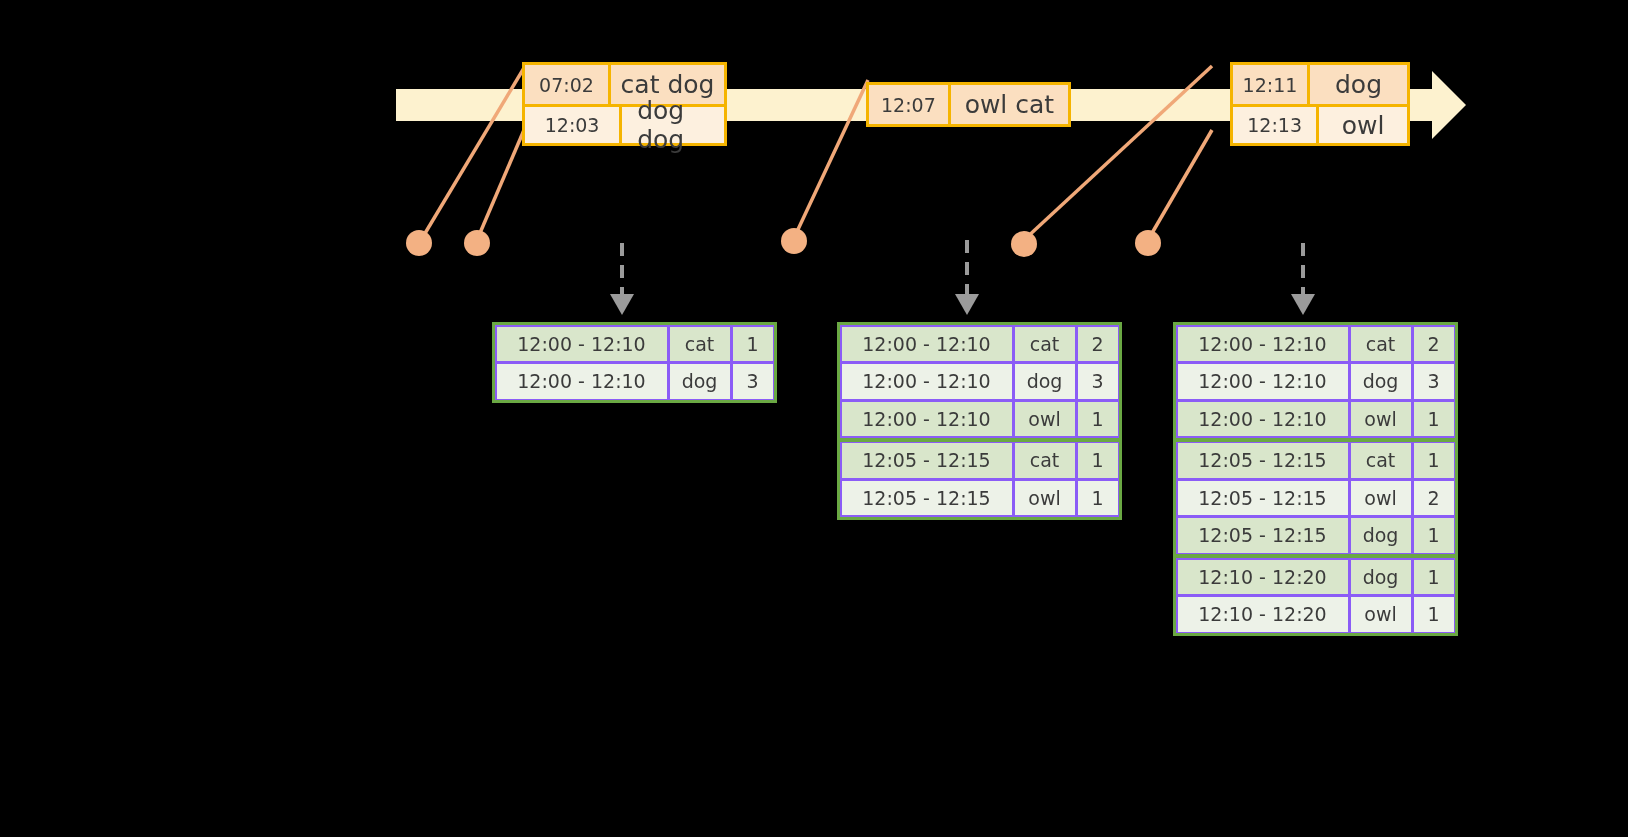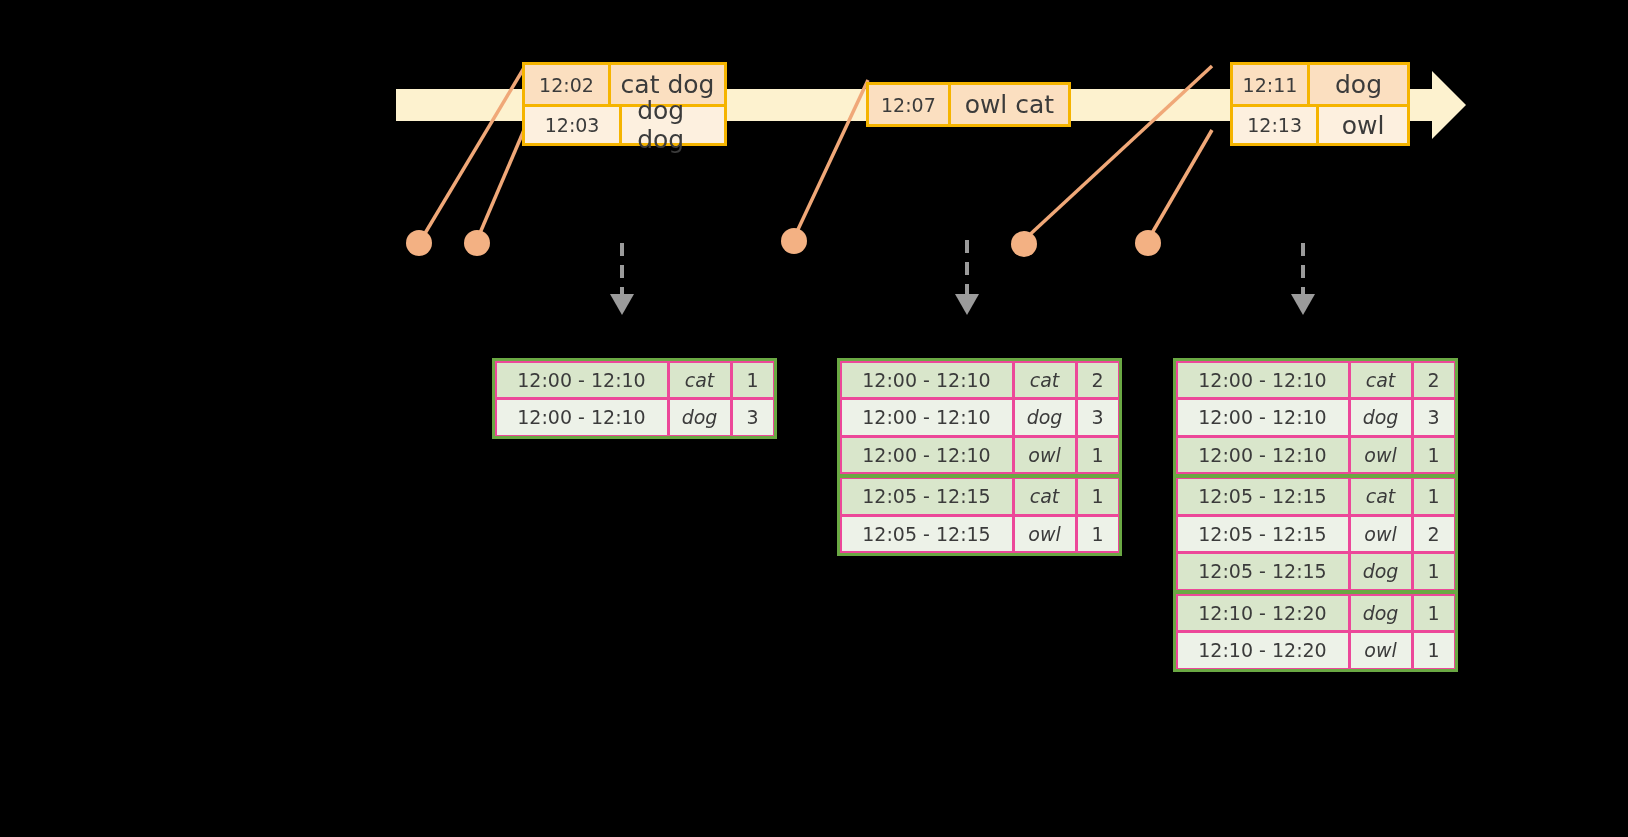--- a/index.html
+++ b/index.html
@@ -65,43 +65,42 @@
     font-size: 25px;
     color: #3b3b3b;
     background: #fdf0df;
   }
 
   
   .res-table {
     position: absolute;
     border: 3px solid #6aa843;
     box-sizing: border-box;
-    background: #ec4899;
-    margin-top: 36px;
+    background: #8b5cf6;
   }
   .res-row {
     display: flex;
     height: 37.5px;
     box-sizing: border-box;
   }
   .res-cell {
     box-sizing: border-box;
     display: flex;
     align-items: center;
     justify-content: center;
     font-size: 19px;
     color: #3b3b3b;
     background: #edf2e8;
     margin: 1.5px;
   }
   .res-row.alt .res-cell {
     background: #d9e6cb;
   }
   .res-cell.c-window { width: 170px; }
-  .res-cell.c-word   { width: 60px; font-style: italic; }
+  .res-cell.c-word   { width: 60px; }
   .res-cell.c-count  { width: 40px; }
   .group-sep {
     height: 4px;
     background: #6aa843;
   }
 </style>
 </head>
 <body>
 
 <div id="stage">
@@ -135,21 +134,21 @@
     </g>
     <g fill="#9b9b9b">
       <path d="M 610 294 L 634 294 L 622 315 Z"></path>
       <path d="M 955 294 L 979 294 L 967 315 Z"></path>
       <path d="M 1291 294 L 1315 294 L 1303 315 Z"></path>
     </g>
   </svg>
 
   <div class="evt-group" style="left:522px; top:62px; width:205px;">
     <div class="evt-row shade">
-      <div class="evt-time" style="width:86px;">12:02</div>
+      <div class="evt-time" style="width:86px;">07:02</div>
       <div class="evt-words" style="width:113px;">cat dog</div>
     </div>
     <div class="evt-row">
       <div class="evt-time" style="width:105px;">12:03</div>
       <div class="evt-words" style="width:94px;margin-left:15px;">dog dog</div>
     </div>
   </div>
 
   <div class="evt-group" style="left:866px; top:82px; width:205px;">
     <div class="evt-row shade">

